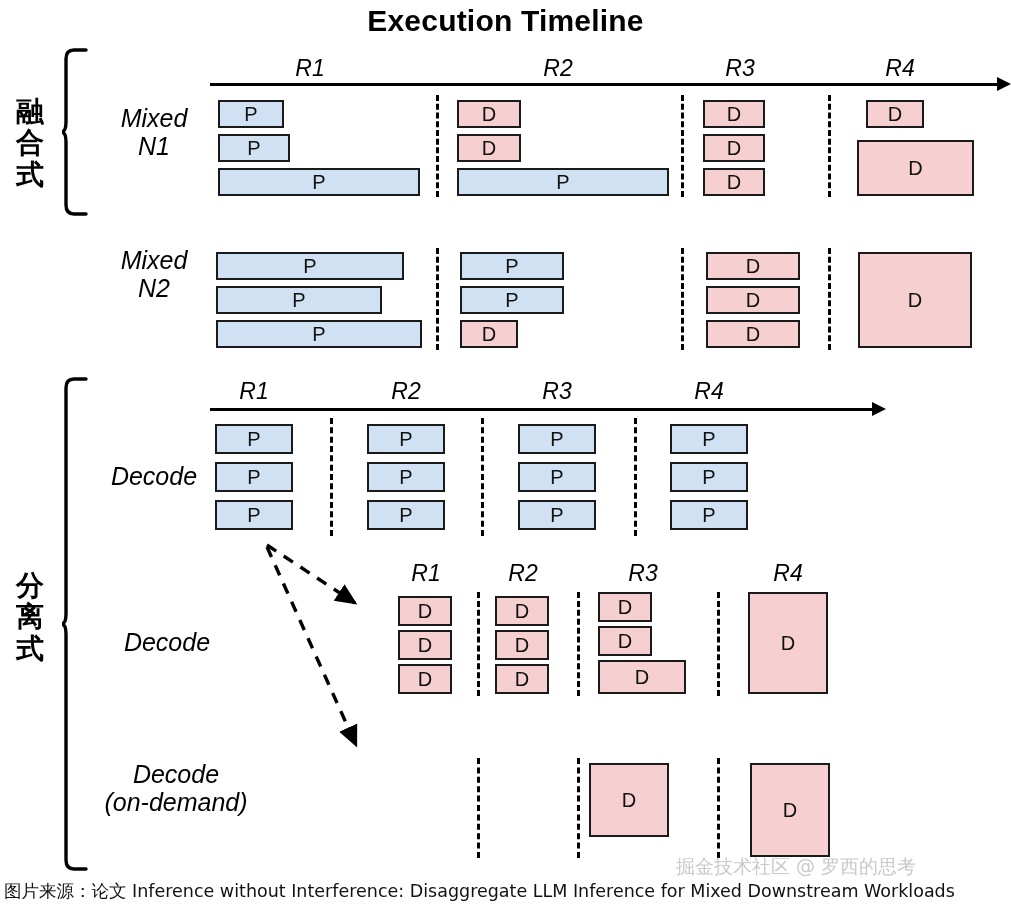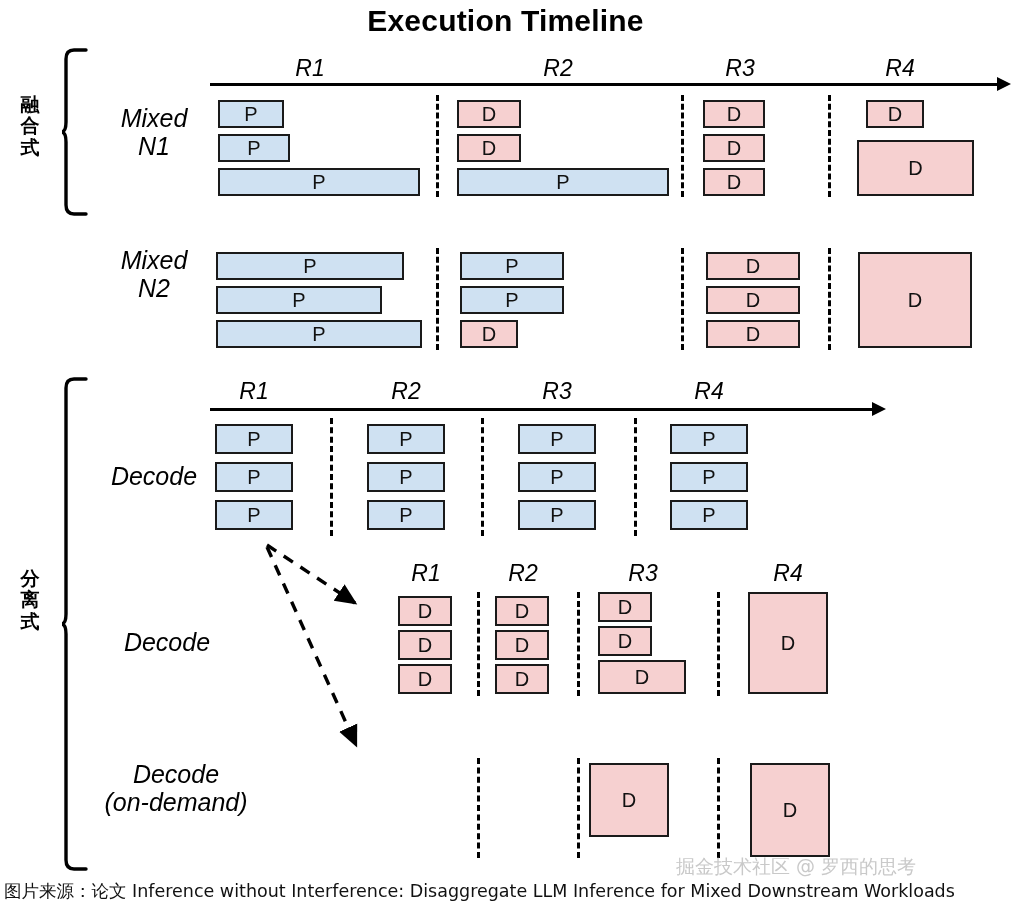--- a/index.html
+++ b/index.html
@@ -12,22 +12,22 @@
   .abs{position:absolute;}
 
   
   .title{
     left:0;top:4px;width:1011px;text-align:center;
     font-size:30px;font-weight:bold;color:#000;letter-spacing:.2px;
   }
 
   
   .sidecn{
-    font-family:Liberation Mono, monospace;
-    font-weight:bold;font-size:19px;color:#000;
+    font-family:Liberation Sans, sans-serif;
+    font-weight:bold;font-size:28px;color:#000;
     width:36px;text-align:center;line-height:1.12;
   }
 
   
   .rowlabel{
     font-style:italic;font-size:25px;color:#000;
     text-align:center;line-height:1.12;white-space:pre-line;
   }
 
   

